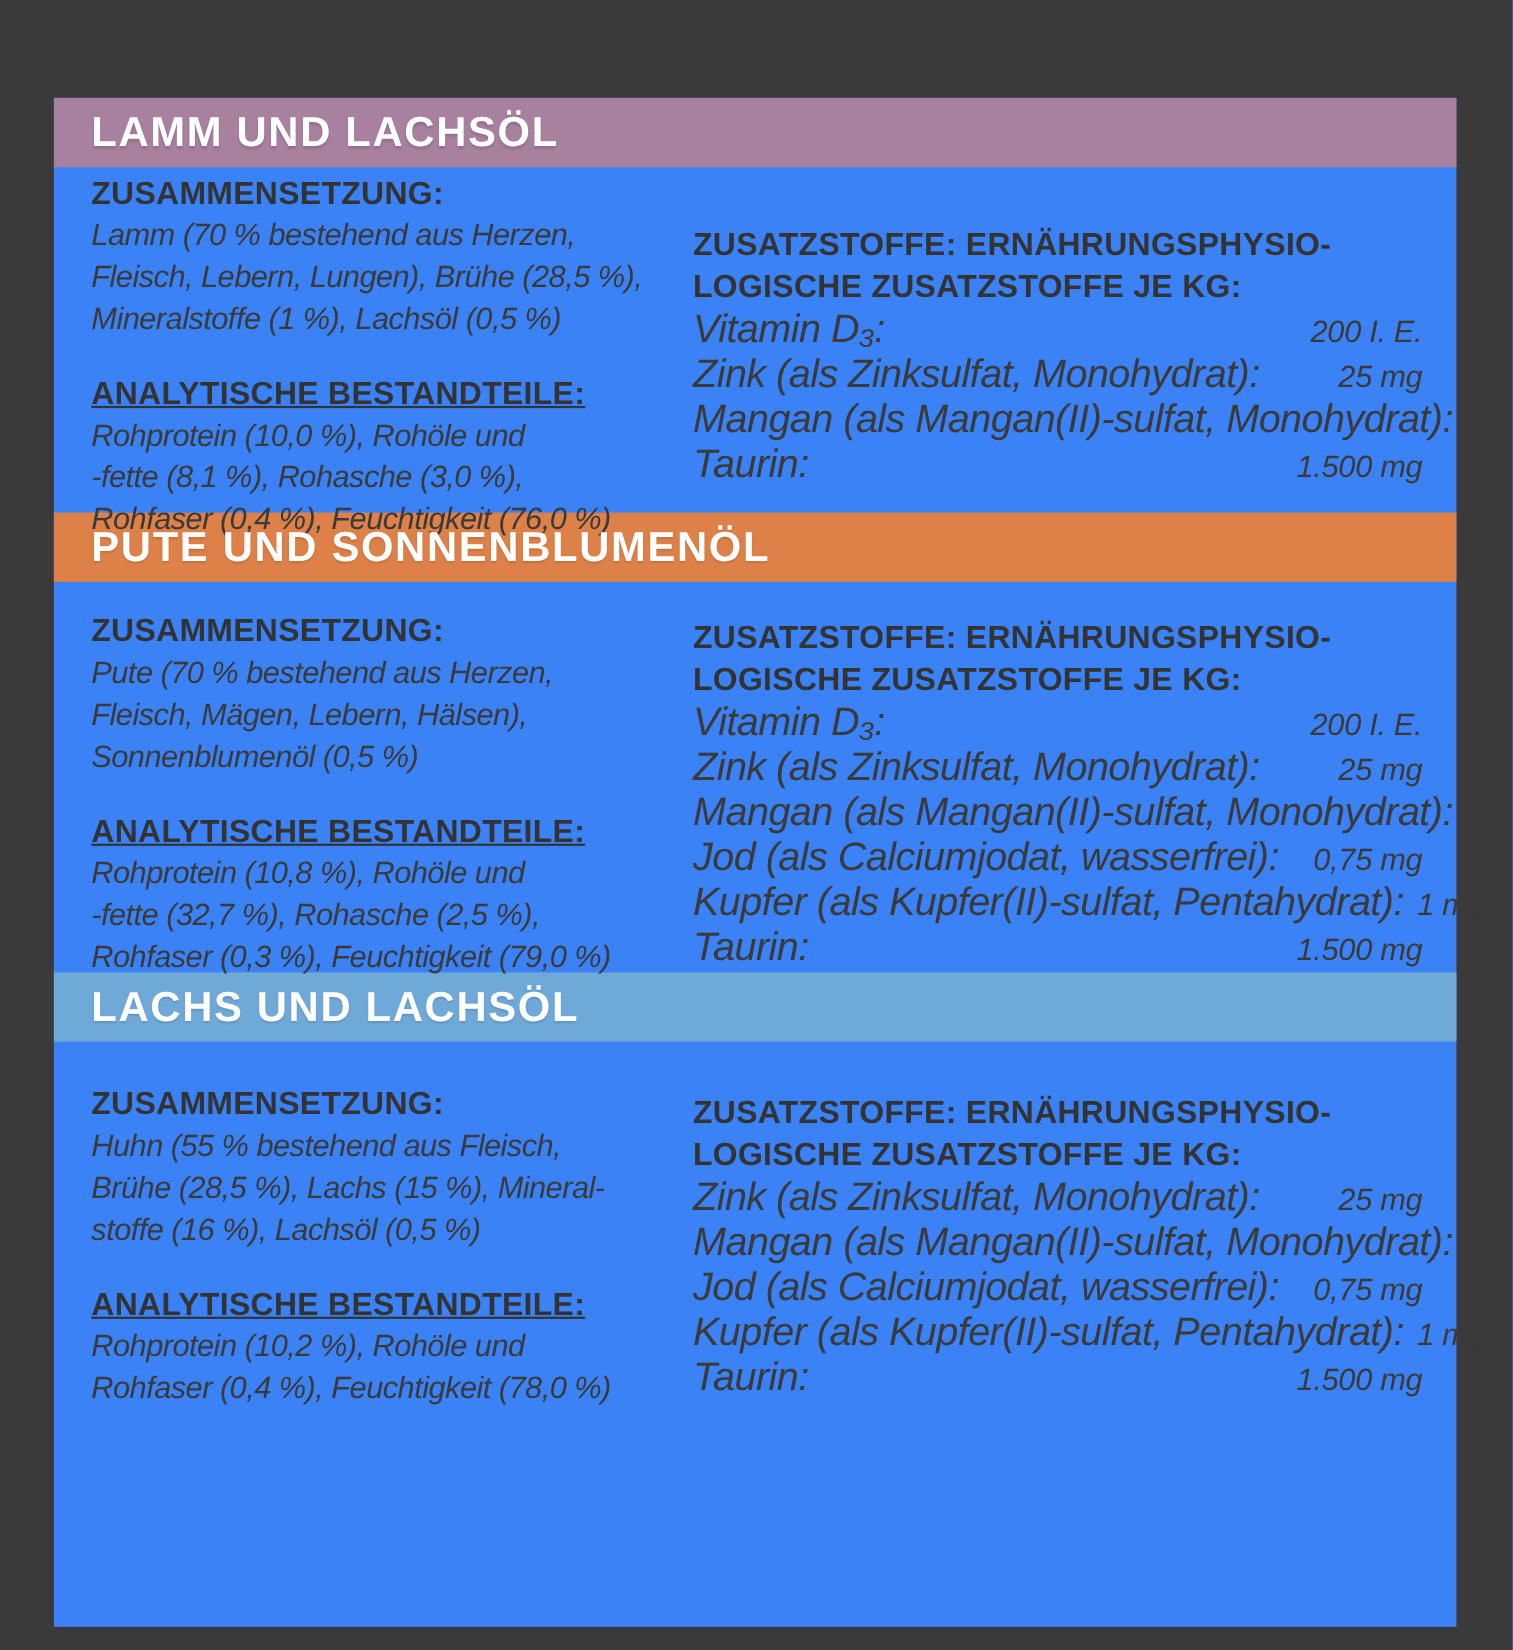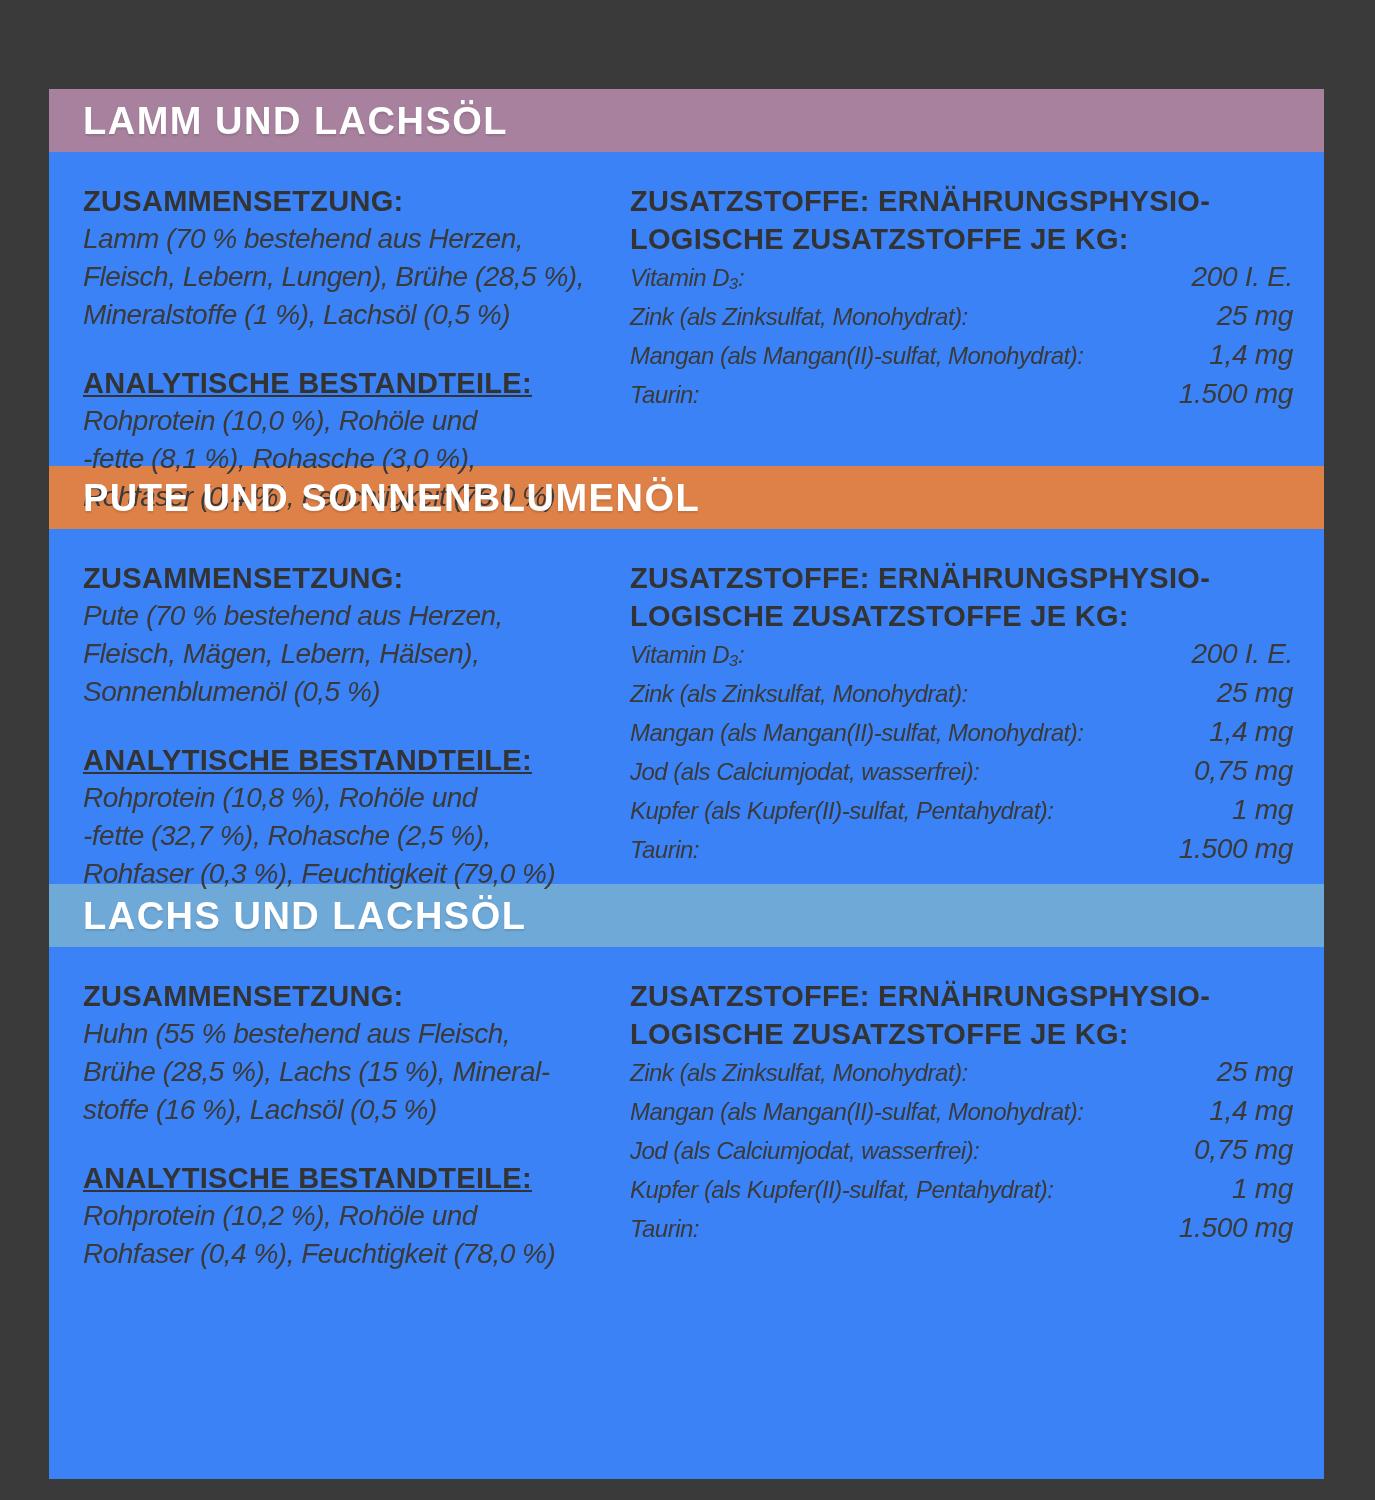--- a/index.html
+++ b/index.html
@@ -20,20 +20,21 @@
     padding-left:34px;box-sizing:border-box;
   }
   .band-label{
     color:#ffffff;font-size:38px;font-weight:800;
     letter-spacing:1.5px;line-height:1;
     text-shadow:0 2px 2px rgba(0,0,0,0.12);
   }
   .content{
     display:flex;box-sizing:border-box;
     padding:30px 31px 0 34px;
+    align-items:center;
   }
   .s0 .content{height:314px;}
   .s1 .content{height:355px;}
   .s2 .content{height:342px;}
   .col-left{width:547px;flex:none;}
   .col-right{flex:1;min-width:0;}
   .block-title{
     font-size:29px;font-weight:bold;color:#333333;
     letter-spacing:0.3px;line-height:38px;
     white-space:nowrap;
@@ -41,21 +42,21 @@
   .body-line{
     font-size:28px;font-style:italic;color:#3a3a3a;
     letter-spacing:-0.5px;line-height:38px;white-space:nowrap;
   }
   .block-gap{margin-top:30px;text-decoration:underline;}
   .add-row{
     display:flex;justify-content:space-between;align-items:baseline;
     line-height:38px;
   }
   .add-label{
-    font-size:24px;font-style:italic;color:#3a3a3a;
+    font-size:36px;font-style:italic;color:#3a3a3a;
     letter-spacing:-0.5px;white-space:nowrap;padding-right:12px;
   }
   .add-value{
     font-size:28px;font-style:italic;color:#3a3a3a;
     letter-spacing:-0.3px;white-space:nowrap;text-align:right;
   }
 </style>
 </head>
 <body>
 

